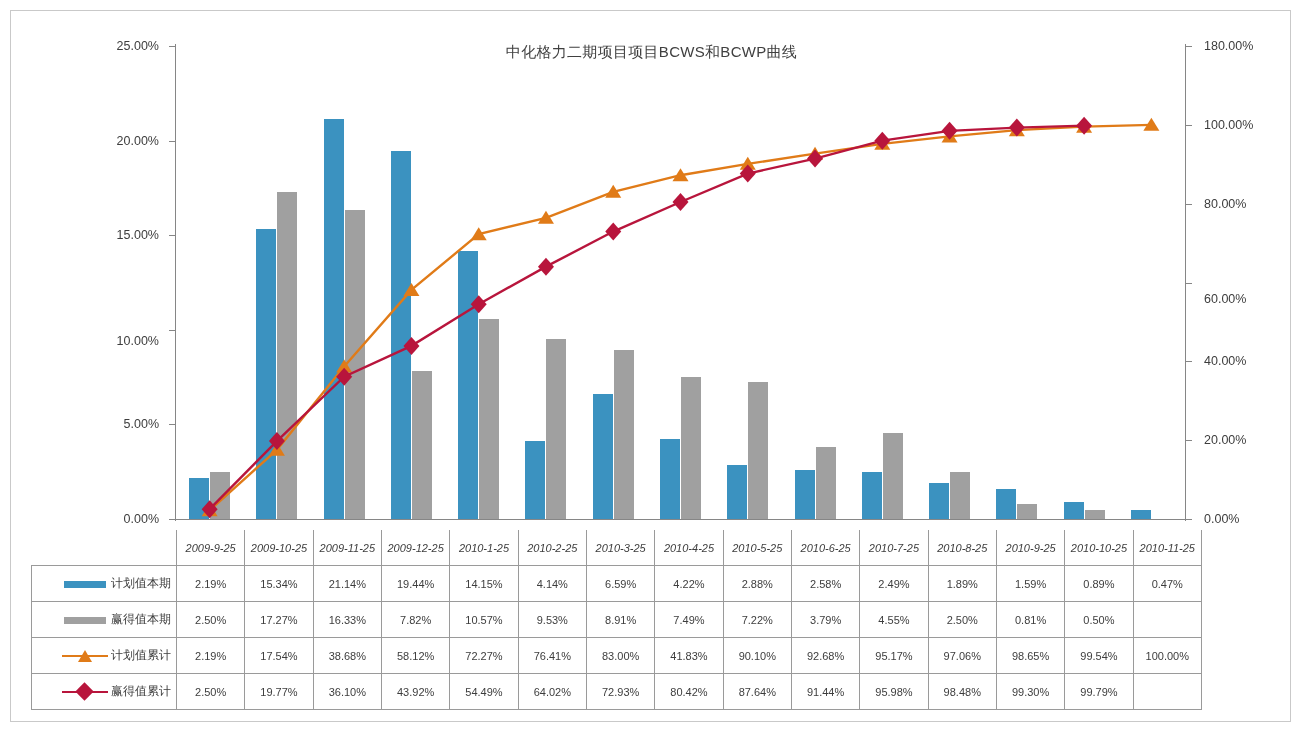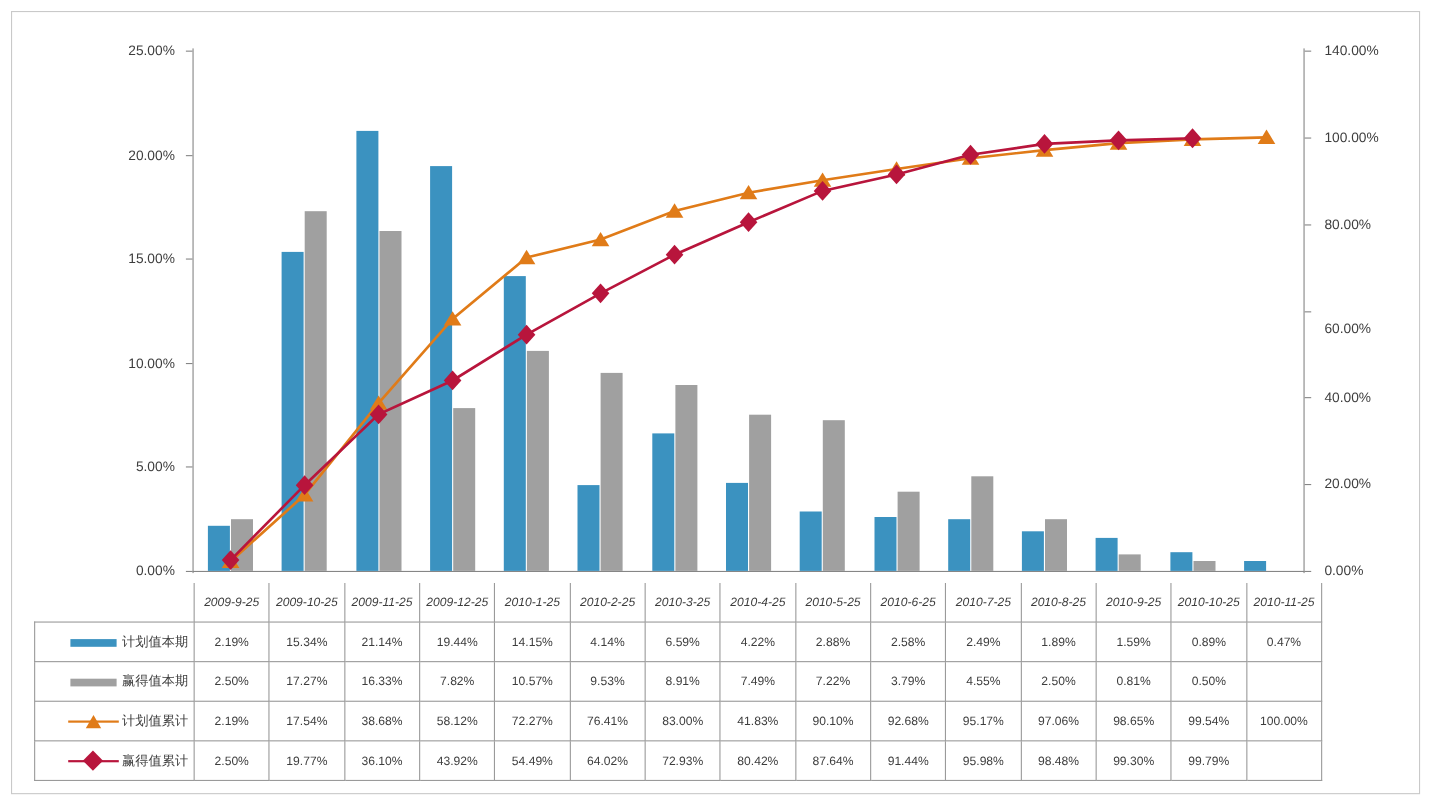--- a/index.html
+++ b/index.html
@@ -85,32 +85,33 @@
   }
   .lbl-txt{vertical-align:middle;font-size:12px;}
 </style>
 </head>
 <body>
 
 <div id="frame">
 
   <div id="chart">
 
+    <div id="title">中化格力二期项目项目BCWS和BCWP曲线</div>
 
     <div class="axis-line" id="axis-left"></div>
     <div class="axis-line" id="axis-right"></div>
     <div class="axis-line" id="axis-bottom"></div>
 
     <div id="yticks-left">
         <div class="tick tick-l" style="top: 508px;"></div>
         <div class="ylabel ylabel-l" style="top: 508px;">0.00%</div>
         <div class="tick tick-l" style="top: 413.4px;"></div>
         <div class="ylabel ylabel-l" style="top: 413.4px;">5.00%</div>
         <div class="tick tick-l" style="top: 318.8px;"></div>
-        <div class="ylabel ylabel-l" style="top: 320px;">10.00%</div>
+        <div class="ylabel ylabel-l" style="top: 330px;">10.00%</div>
         <div class="tick tick-l" style="top: 224.2px;"></div>
         <div class="ylabel ylabel-l" style="top: 224.2px;">15.00%</div>
         <div class="tick tick-l" style="top: 129.6px;"></div>
         <div class="ylabel ylabel-l" style="top: 129.6px;">20.00%</div>
         <div class="tick tick-l" style="top: 35px;"></div>
         <div class="ylabel ylabel-l" style="top: 35px;">25.00%</div>
       </div>
     <div id="yticks-right">
         <div class="tick tick-r" style="top: 508px;"></div>
         <div class="ylabel ylabel-r" style="top: 508px;">0.00%</div>
@@ -118,21 +119,21 @@
         <div class="ylabel ylabel-r" style="top: 429.167px;">20.00%</div>
         <div class="tick tick-r" style="top: 350.333px;"></div>
         <div class="ylabel ylabel-r" style="top: 350.333px;">40.00%</div>
         <div class="tick tick-r" style="top: 271.5px;"></div>
         <div class="ylabel ylabel-r" style="top: 288px; text-align: center;">60.00%</div>
         <div class="tick tick-r" style="top: 192.667px;"></div>
         <div class="ylabel ylabel-r" style="top: 192.667px;">80.00%</div>
         <div class="tick tick-r" style="top: 113.833px;"></div>
         <div class="ylabel ylabel-r" style="top: 113.833px;">100.00%</div>
         <div class="tick tick-r" style="top: 35px;"></div>
-        <div class="ylabel ylabel-r" style="top: 35px;">140.00%</div>
+        <div class="ylabel ylabel-r" style="top: 35px;">180.00%</div>
       </div>
 
     <div id="plot">
       <div id="bars">
           <div class="bar plan" style="left: 13.1333px; width: 20px; height: 41.4348px;"></div>
           <div class="bar plan" style="left: 80.4px; width: 20px; height: 290.233px;"></div>
           <div class="bar plan" style="left: 147.667px; width: 20px; height: 399.969px;"></div>
           <div class="bar plan" style="left: 214.933px; width: 20px; height: 367.805px;"></div>
           <div class="bar plan" style="left: 282.2px; width: 20px; height: 267.718px;"></div>
           <div class="bar plan" style="left: 349.467px; width: 20px; height: 78.3288px;"></div>

